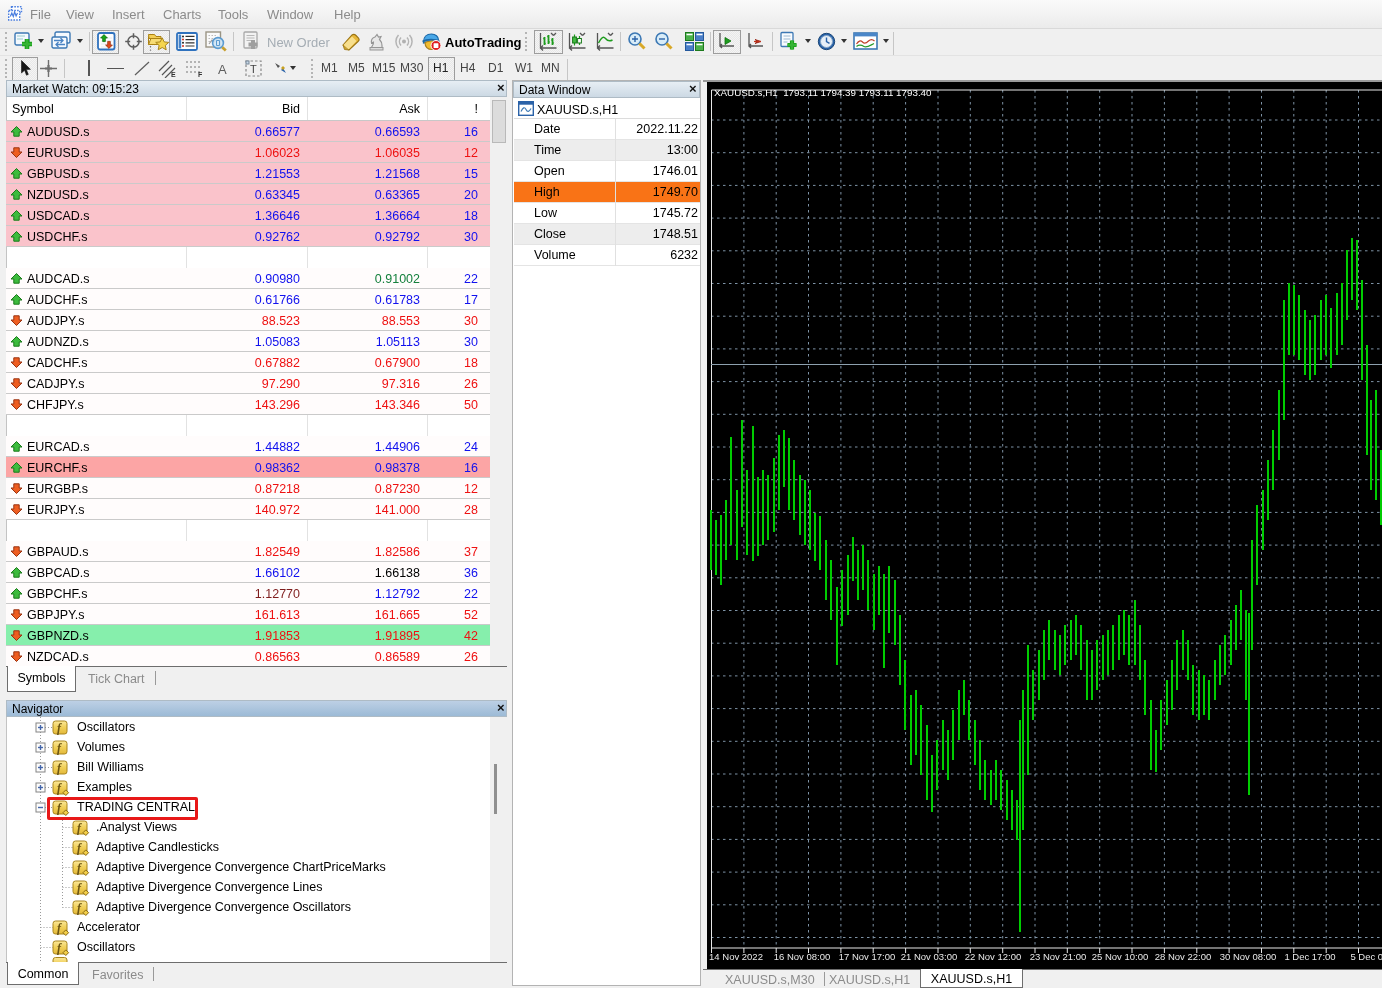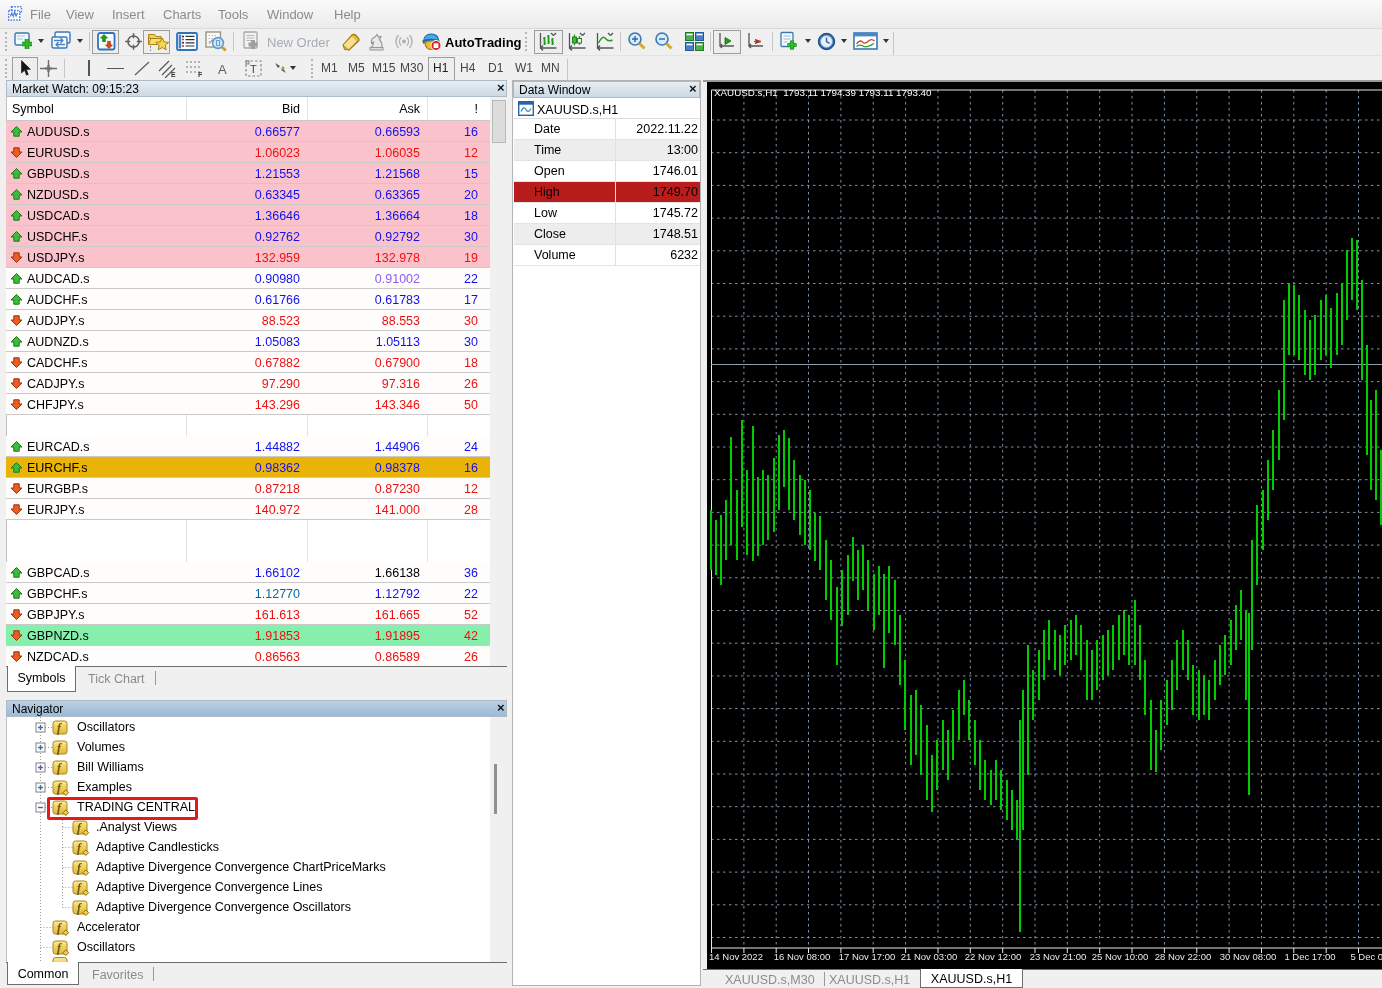--- a/index.html
+++ b/index.html
@@ -332,36 +332,27 @@
     </div>
  <div class="abs mrow" style="top:146px;background:#fac3cb">
       <svg class="abs" style="left:4px;top:5px" width="13" height="11" viewBox="0 0 13 11">
         <path d="M6.5 0.5L12 6H9.2v4.2H3.8V6H1z" fill="#3dbb3d" stroke="#1a7a1a" stroke-width="1"></path>
       </svg>
       <span class="abs" style="left:21px;top:4px">USDCHF.s</span>
       <span class="abs num" style="left:180px;width:114px;color:#1111ee">0.92762</span>
       <span class="abs num" style="left:301px;width:113px;color:#1111ee">0.92792</span>
       <span class="abs num" style="left:421px;width:51px;color:#1111ee">30</span>
     </div>
- <div class="abs mrow" style="top:167px;background:#fac3cb">
-      <svg class="abs" style="left:4px;top:5px" width="13" height="11" viewBox="0 0 13 11">
-        <path d="M6.5 10.5L12 5H9.2V0.8H3.8V5H1z" fill="#ee5d20" stroke="#993311" stroke-width="1"></path>
-      </svg>
-      <span class="abs" style="left:21px;top:4px">USDJPY.s</span>
-      <span class="abs num" style="left:180px;width:114px;color:#ee1111">132.959</span>
-      <span class="abs num" style="left:301px;width:113px;color:#ee1111">132.978</span>
-      <span class="abs num" style="left:421px;width:51px;color:#ee1111">19</span>
-    </div>
  <div class="abs mrow" style="top:188px;background:#fffcfc">
       <svg class="abs" style="left:4px;top:5px" width="13" height="11" viewBox="0 0 13 11">
         <path d="M6.5 0.5L12 6H9.2v4.2H3.8V6H1z" fill="#3dbb3d" stroke="#1a7a1a" stroke-width="1"></path>
       </svg>
       <span class="abs" style="left:21px;top:4px">AUDCAD.s</span>
       <span class="abs num" style="left:180px;width:114px;color:#1111ee">0.90980</span>
-      <span class="abs num" style="left:301px;width:113px;color:#8b5cf6">0.91002</span>
+      <span class="abs num" style="left:301px;width:113px;color:#15803d">0.91002</span>
       <span class="abs num" style="left:421px;width:51px;color:#1111ee">22</span>
     </div>
  <div class="abs mrow" style="top:209px;background:#fffcfc">
       <svg class="abs" style="left:4px;top:5px" width="13" height="11" viewBox="0 0 13 11">
         <path d="M6.5 0.5L12 6H9.2v4.2H3.8V6H1z" fill="#3dbb3d" stroke="#1a7a1a" stroke-width="1"></path>
       </svg>
       <span class="abs" style="left:21px;top:4px">AUDCHF.s</span>
       <span class="abs num" style="left:180px;width:114px;color:#1111ee">0.61766</span>
       <span class="abs num" style="left:301px;width:113px;color:#1111ee">0.61783</span>
       <span class="abs num" style="left:421px;width:51px;color:#1111ee">17</span>
@@ -413,21 +404,21 @@
     </div>
  <div class="abs mrow" style="top:356px;background:#fffcfc">
       <svg class="abs" style="left:4px;top:5px" width="13" height="11" viewBox="0 0 13 11">
         <path d="M6.5 0.5L12 6H9.2v4.2H3.8V6H1z" fill="#3dbb3d" stroke="#1a7a1a" stroke-width="1"></path>
       </svg>
       <span class="abs" style="left:21px;top:4px">EURCAD.s</span>
       <span class="abs num" style="left:180px;width:114px;color:#1111ee">1.44882</span>
       <span class="abs num" style="left:301px;width:113px;color:#1111ee">1.44906</span>
       <span class="abs num" style="left:421px;width:51px;color:#1111ee">24</span>
     </div>
- <div class="abs mrow" style="top:377px;background:#eab308">
+ <div class="abs mrow" style="top:377px;background:#fca5a5">
       <svg class="abs" style="left:4px;top:5px" width="13" height="11" viewBox="0 0 13 11">
         <path d="M6.5 0.5L12 6H9.2v4.2H3.8V6H1z" fill="#3dbb3d" stroke="#1a7a1a" stroke-width="1"></path>
       </svg>
       <span class="abs" style="left:21px;top:4px">EURCHF.s</span>
       <span class="abs num" style="left:180px;width:114px;color:#1111ee">0.98362</span>
       <span class="abs num" style="left:301px;width:113px;color:#1111ee">0.98378</span>
       <span class="abs num" style="left:421px;width:51px;color:#1111ee">16</span>
     </div>
  <div class="abs mrow" style="top:398px;background:#fffcfc">
       <svg class="abs" style="left:4px;top:5px" width="13" height="11" viewBox="0 0 13 11">
@@ -440,35 +431,44 @@
     </div>
  <div class="abs mrow" style="top:419px;background:#fffcfc">
       <svg class="abs" style="left:4px;top:5px" width="13" height="11" viewBox="0 0 13 11">
         <path d="M6.5 10.5L12 5H9.2V0.8H3.8V5H1z" fill="#ee5d20" stroke="#993311" stroke-width="1"></path>
       </svg>
       <span class="abs" style="left:21px;top:4px">EURJPY.s</span>
       <span class="abs num" style="left:180px;width:114px;color:#ee1111">140.972</span>
       <span class="abs num" style="left:301px;width:113px;color:#ee1111">141.000</span>
       <span class="abs num" style="left:421px;width:51px;color:#ee1111">28</span>
     </div>
+ <div class="abs mrow" style="top:461px;background:#fffcfc">
+      <svg class="abs" style="left:4px;top:5px" width="13" height="11" viewBox="0 0 13 11">
+        <path d="M6.5 10.5L12 5H9.2V0.8H3.8V5H1z" fill="#ee5d20" stroke="#993311" stroke-width="1"></path>
+      </svg>
+      <span class="abs" style="left:21px;top:4px">GBPAUD.s</span>
+      <span class="abs num" style="left:180px;width:114px;color:#ee1111">1.82549</span>
+      <span class="abs num" style="left:301px;width:113px;color:#ee1111">1.82586</span>
+      <span class="abs num" style="left:421px;width:51px;color:#ee1111">37</span>
+    </div>
  <div class="abs mrow" style="top:482px;background:#fffcfc">
       <svg class="abs" style="left:4px;top:5px" width="13" height="11" viewBox="0 0 13 11">
         <path d="M6.5 0.5L12 6H9.2v4.2H3.8V6H1z" fill="#3dbb3d" stroke="#1a7a1a" stroke-width="1"></path>
       </svg>
       <span class="abs" style="left:21px;top:4px">GBPCAD.s</span>
       <span class="abs num" style="left:180px;width:114px;color:#1111ee">1.66102</span>
       <span class="abs num" style="left:301px;width:113px;color:#000000">1.66138</span>
       <span class="abs num" style="left:421px;width:51px;color:#1111ee">36</span>
     </div>
  <div class="abs mrow" style="top:503px;background:#fffcfc">
       <svg class="abs" style="left:4px;top:5px" width="13" height="11" viewBox="0 0 13 11">
         <path d="M6.5 0.5L12 6H9.2v4.2H3.8V6H1z" fill="#3dbb3d" stroke="#1a7a1a" stroke-width="1"></path>
       </svg>
       <span class="abs" style="left:21px;top:4px">GBPCHF.s</span>
-      <span class="abs num" style="left:180px;width:114px;color:#0369a1">1.12770</span>
+      <span class="abs num" style="left:180px;width:114px;color:#7f1d1d">1.12770</span>
       <span class="abs num" style="left:301px;width:113px;color:#1111ee">1.12792</span>
       <span class="abs num" style="left:421px;width:51px;color:#1111ee">22</span>
     </div>
  <div class="abs mrow" style="top:524px;background:#fffcfc">
       <svg class="abs" style="left:4px;top:5px" width="13" height="11" viewBox="0 0 13 11">
         <path d="M6.5 10.5L12 5H9.2V0.8H3.8V5H1z" fill="#ee5d20" stroke="#993311" stroke-width="1"></path>
       </svg>
       <span class="abs" style="left:21px;top:4px">GBPJPY.s</span>
       <span class="abs num" style="left:180px;width:114px;color:#ee1111">161.613</span>
       <span class="abs num" style="left:301px;width:113px;color:#ee1111">161.665</span>
@@ -609,21 +609,21 @@
       <span class="abs num" style="left:60px;top:3px;width:124px">2022.11.22</span>
     </div>
  <div class="abs" style="left:1px;top:59px;width:186px;height:20px;background:#ededed;border-bottom:1px solid #e4e4e4;font-size:12.5px">
       <span class="abs" style="left:20px;top:3px">Time</span>
       <span class="abs num" style="left:60px;top:3px;width:124px">13:00</span>
     </div>
  <div class="abs" style="left:1px;top:80px;width:186px;height:20px;background:#ffffff;border-bottom:1px solid #e4e4e4;font-size:12.5px">
       <span class="abs" style="left:20px;top:3px">Open</span>
       <span class="abs num" style="left:60px;top:3px;width:124px">1746.01</span>
     </div>
- <div class="abs" style="left:1px;top:101px;width:186px;height:20px;background:#b91c1c;border-bottom:1px solid #e4e4e4;font-size:12.5px">
+ <div class="abs" style="left:1px;top:101px;width:186px;height:20px;background:#f97316;border-bottom:1px solid #e4e4e4;font-size:12.5px">
       <span class="abs" style="left:20px;top:3px">High</span>
       <span class="abs num" style="left:60px;top:3px;width:124px">1749.70</span>
     </div>
  <div class="abs" style="left:1px;top:122px;width:186px;height:20px;background:#ffffff;border-bottom:1px solid #e4e4e4;font-size:12.5px">
       <span class="abs" style="left:20px;top:3px">Low</span>
       <span class="abs num" style="left:60px;top:3px;width:124px">1745.72</span>
     </div>
  <div class="abs" style="left:1px;top:143px;width:186px;height:20px;background:#ededed;border-bottom:1px solid #e4e4e4;font-size:12.5px">
       <span class="abs" style="left:20px;top:3px">Close</span>
       <span class="abs num" style="left:60px;top:3px;width:124px">1748.51</span>

